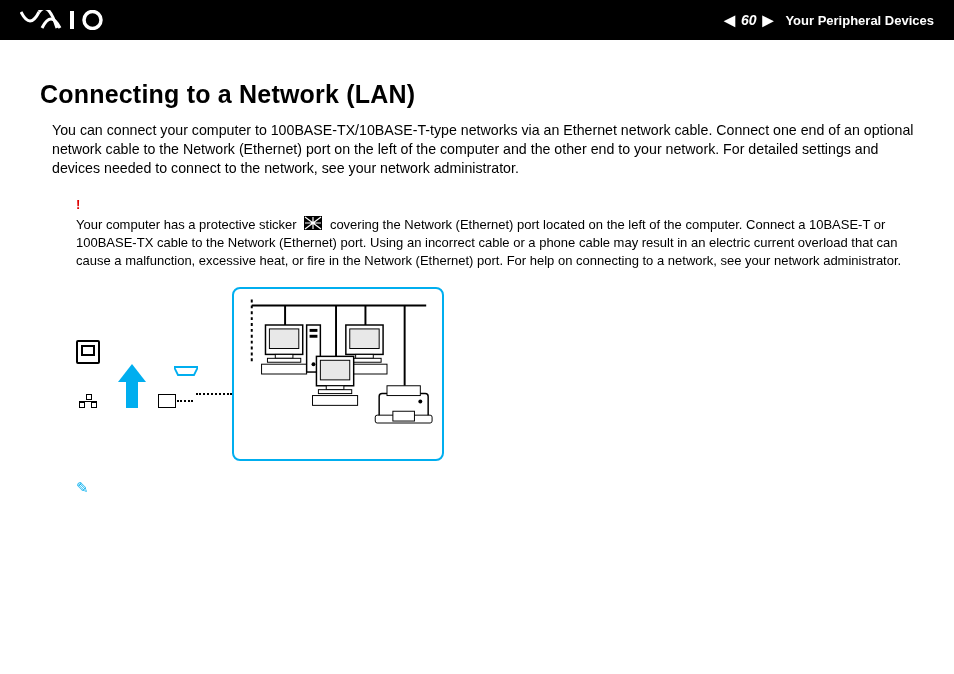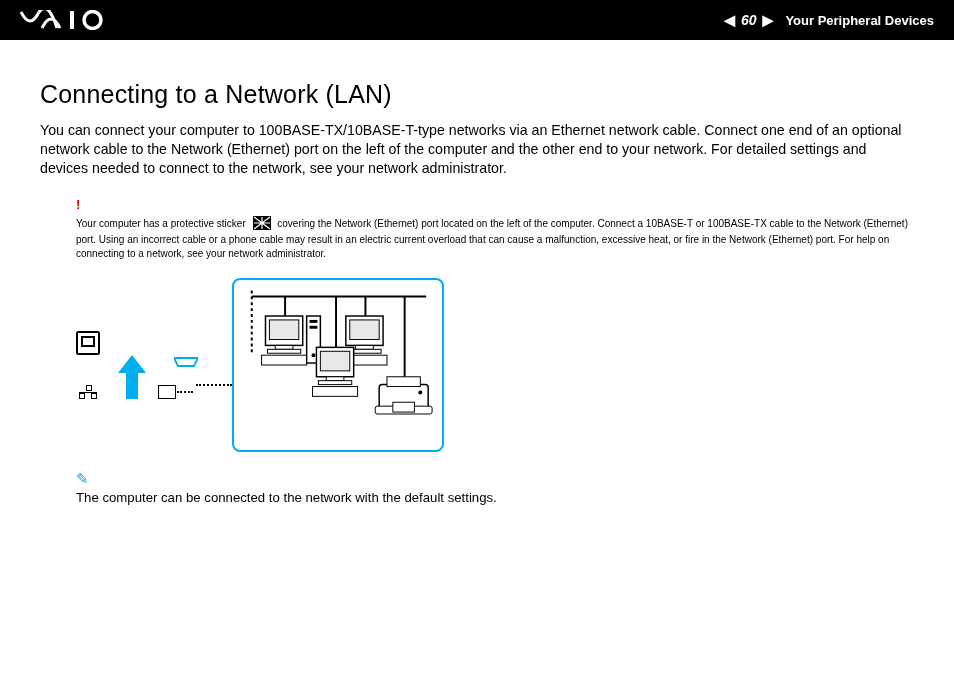--- a/index.html
+++ b/index.html
@@ -3,25 +3,25 @@
 <meta charset="utf-8">
 <style>
   html,body{margin:0;padding:0;width:954px;height:674px;background:#fff;font-family:Arial,Helvetica,sans-serif;color:#000;overflow:hidden}
   .header{background:#000;color:#fff;height:40px;display:flex;align-items:center;justify-content:space-between;padding:0 20px}
   .logo{display:flex;align-items:center;gap:4px}
   .logo svg{display:block}
   .header-right{display:flex;align-items:center;gap:12px;font-size:13px;font-weight:bold}
   .page-nav{display:flex;align-items:center;gap:6px;font-style:italic;font-size:14px}
   .page-nav .arrow{font-style:normal}
   .content{padding:40px 40px 0 40px}
-  h1{font-weight:normal;font-size:25px;margin:0 0 12px 0;letter-spacing:.2px}
-  .intro{font-size:14.2px;line-height:1.35;margin:0 0 18px 0}
+  h1{font-weight:bold;font-size:25px;margin:0 0 12px 0;letter-spacing:.2px}
+  .intro{font-size:14.2px;line-height:1.35;margin:0 0 18px 12px}
   .warning-block{margin-left:36px;margin-bottom:18px}
   .bang{color:#d00;font-weight:bold;font-size:13px;margin-bottom:4px}
-  .warning-text{font-size:10px;line-height:1.35}
+  .warning-text{font-size:13px;line-height:1.35}
   .warning-text .inline-icon{display:inline-block;vertical-align:middle;margin:0 4px}
   .diagram-row{display:flex;align-items:center;gap:0;margin:14px 0 18px 36px}
   .port-icon{width:20px;height:20px;border:2px solid #000;border-radius:2px;position:relative}
   .port-icon::after{content:"";position:absolute;left:3px;top:3px;right:3px;bottom:6px;border:2px solid #000}
   .net-icon{width:18px;height:14px;position:relative}
   .net-icon::before{content:"";position:absolute;left:7px;top:0;width:4px;height:4px;border:1.5px solid #000}
   .net-icon::after{content:"";position:absolute;left:0;bottom:0;right:0;height:6px;border-top:1.5px solid #000}
   .net-icon .b1,.net-icon .b2{position:absolute;bottom:0;width:4px;height:4px;border:1.5px solid #000}
   .net-icon .b1{left:0}.net-icon .b2{right:0}
   .up-arrow{width:28px;height:48px;position:relative;margin-left:8px}
@@ -154,15 +154,14 @@
           <rect x="0" y="30" width="58" height="8" rx="2" fill="#fff" stroke="#000"></rect>
           <rect x="18" y="26" width="22" height="10" fill="#fff" stroke="#000"></rect>
           <circle cx="46" cy="16" r="2" fill="#000"></circle>
         </g>
       </svg>
     </div>
   </div>
 
   <div class="note-block">
     <div class="note-icon">✎</div>
-    <div class="note-text">The computer can be connected to the network with the default settings.</div>
   </div>
 </div>
 
 </body></html>

